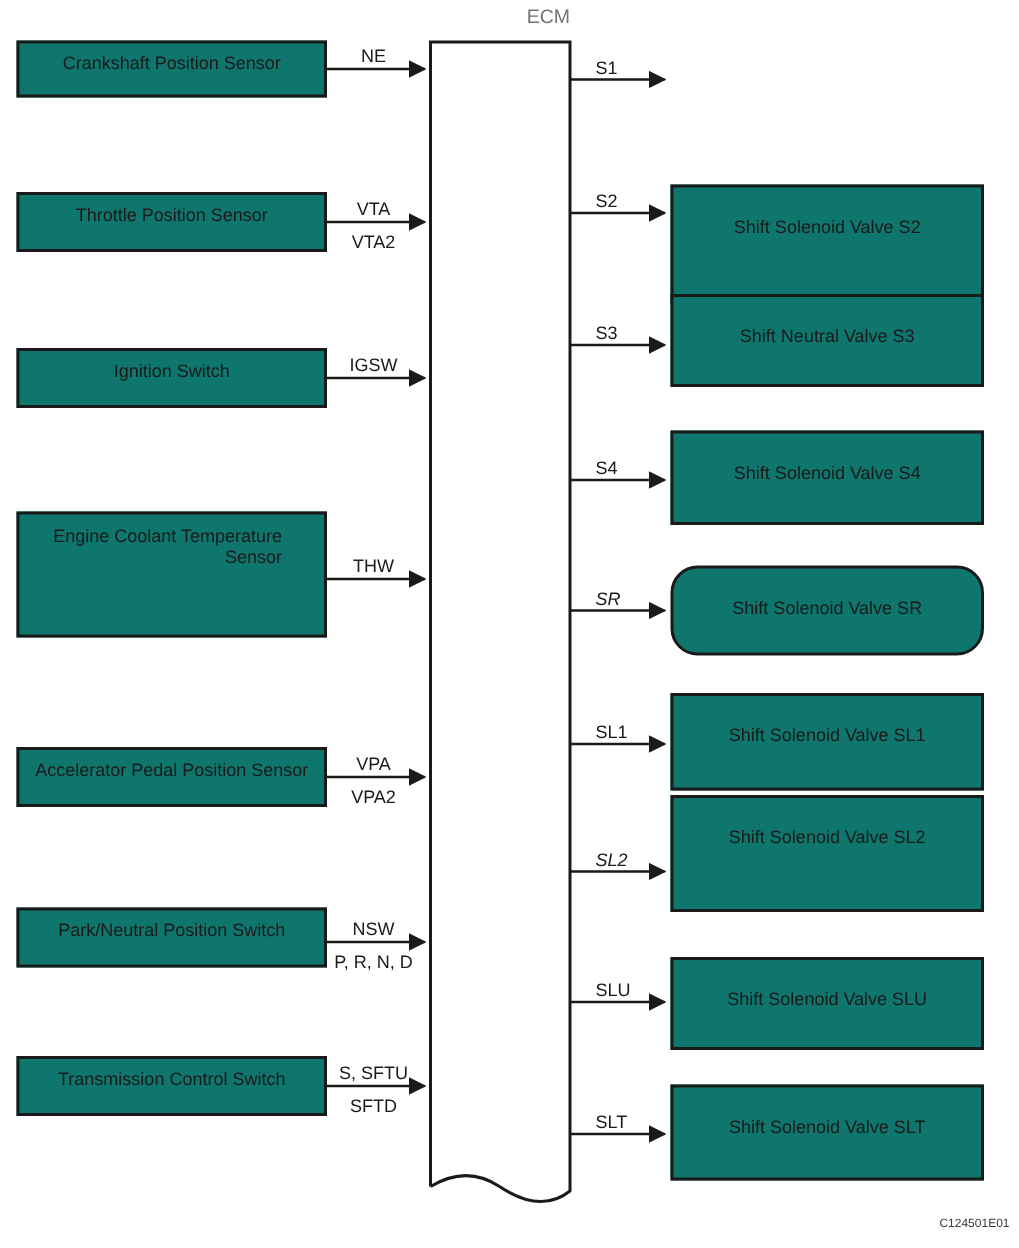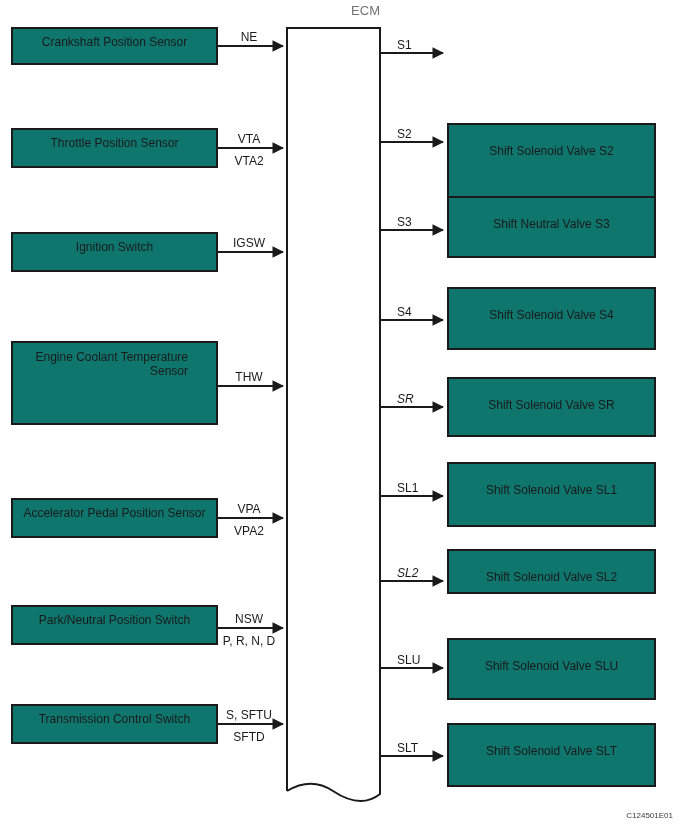--- a/index.html
+++ b/index.html
@@ -158,21 +158,21 @@
   <div class="sig out" style="top:305px;">S4</div>
   <div class="sig out" style="top:392px;font-style:italic;">SR</div>
   <div class="sig out" style="top:481px;">SL1</div>
   <div class="sig out" style="top:566px;font-style:italic;">SL2</div>
   <div class="sig out" style="top:653px;">SLU</div>
   <div class="sig out" style="top:741px;">SLT</div>
 
   <div class="box out" style="top:123px; height:80px;">Shift Solenoid Valve S2</div>
   <div class="box out" style="top:196px; height:62px;">Shift Neutral Valve S3</div>
   <div class="box out" style="top:287px; height:63px;">Shift Solenoid Valve S4</div>
-  <div class="box out" style="top:377px; height:60px;">Shift Solenoid Valve SR</div>
+  <div class="box out" style="top:377px; height:60px;border-radius:18px;">Shift Solenoid Valve SR</div>
   <div class="box out" style="top:462px; height:65px;">Shift Solenoid Valve SL1</div>
-  <div class="box out" style="top:549px; height:45px;">Shift Solenoid Valve SL2</div>
+  <div class="box out" style="top:530px; height:78px;">Shift Solenoid Valve SL2</div>
   <div class="box out" style="top:638px; height:62px;">Shift Solenoid Valve SLU</div>
   <div class="box out" style="top:723px; height:64px;">Shift Solenoid Valve SLT</div>
 
   <div class="fig-code">C124501E01</div>
 
 </div>
 
 </body></html>

